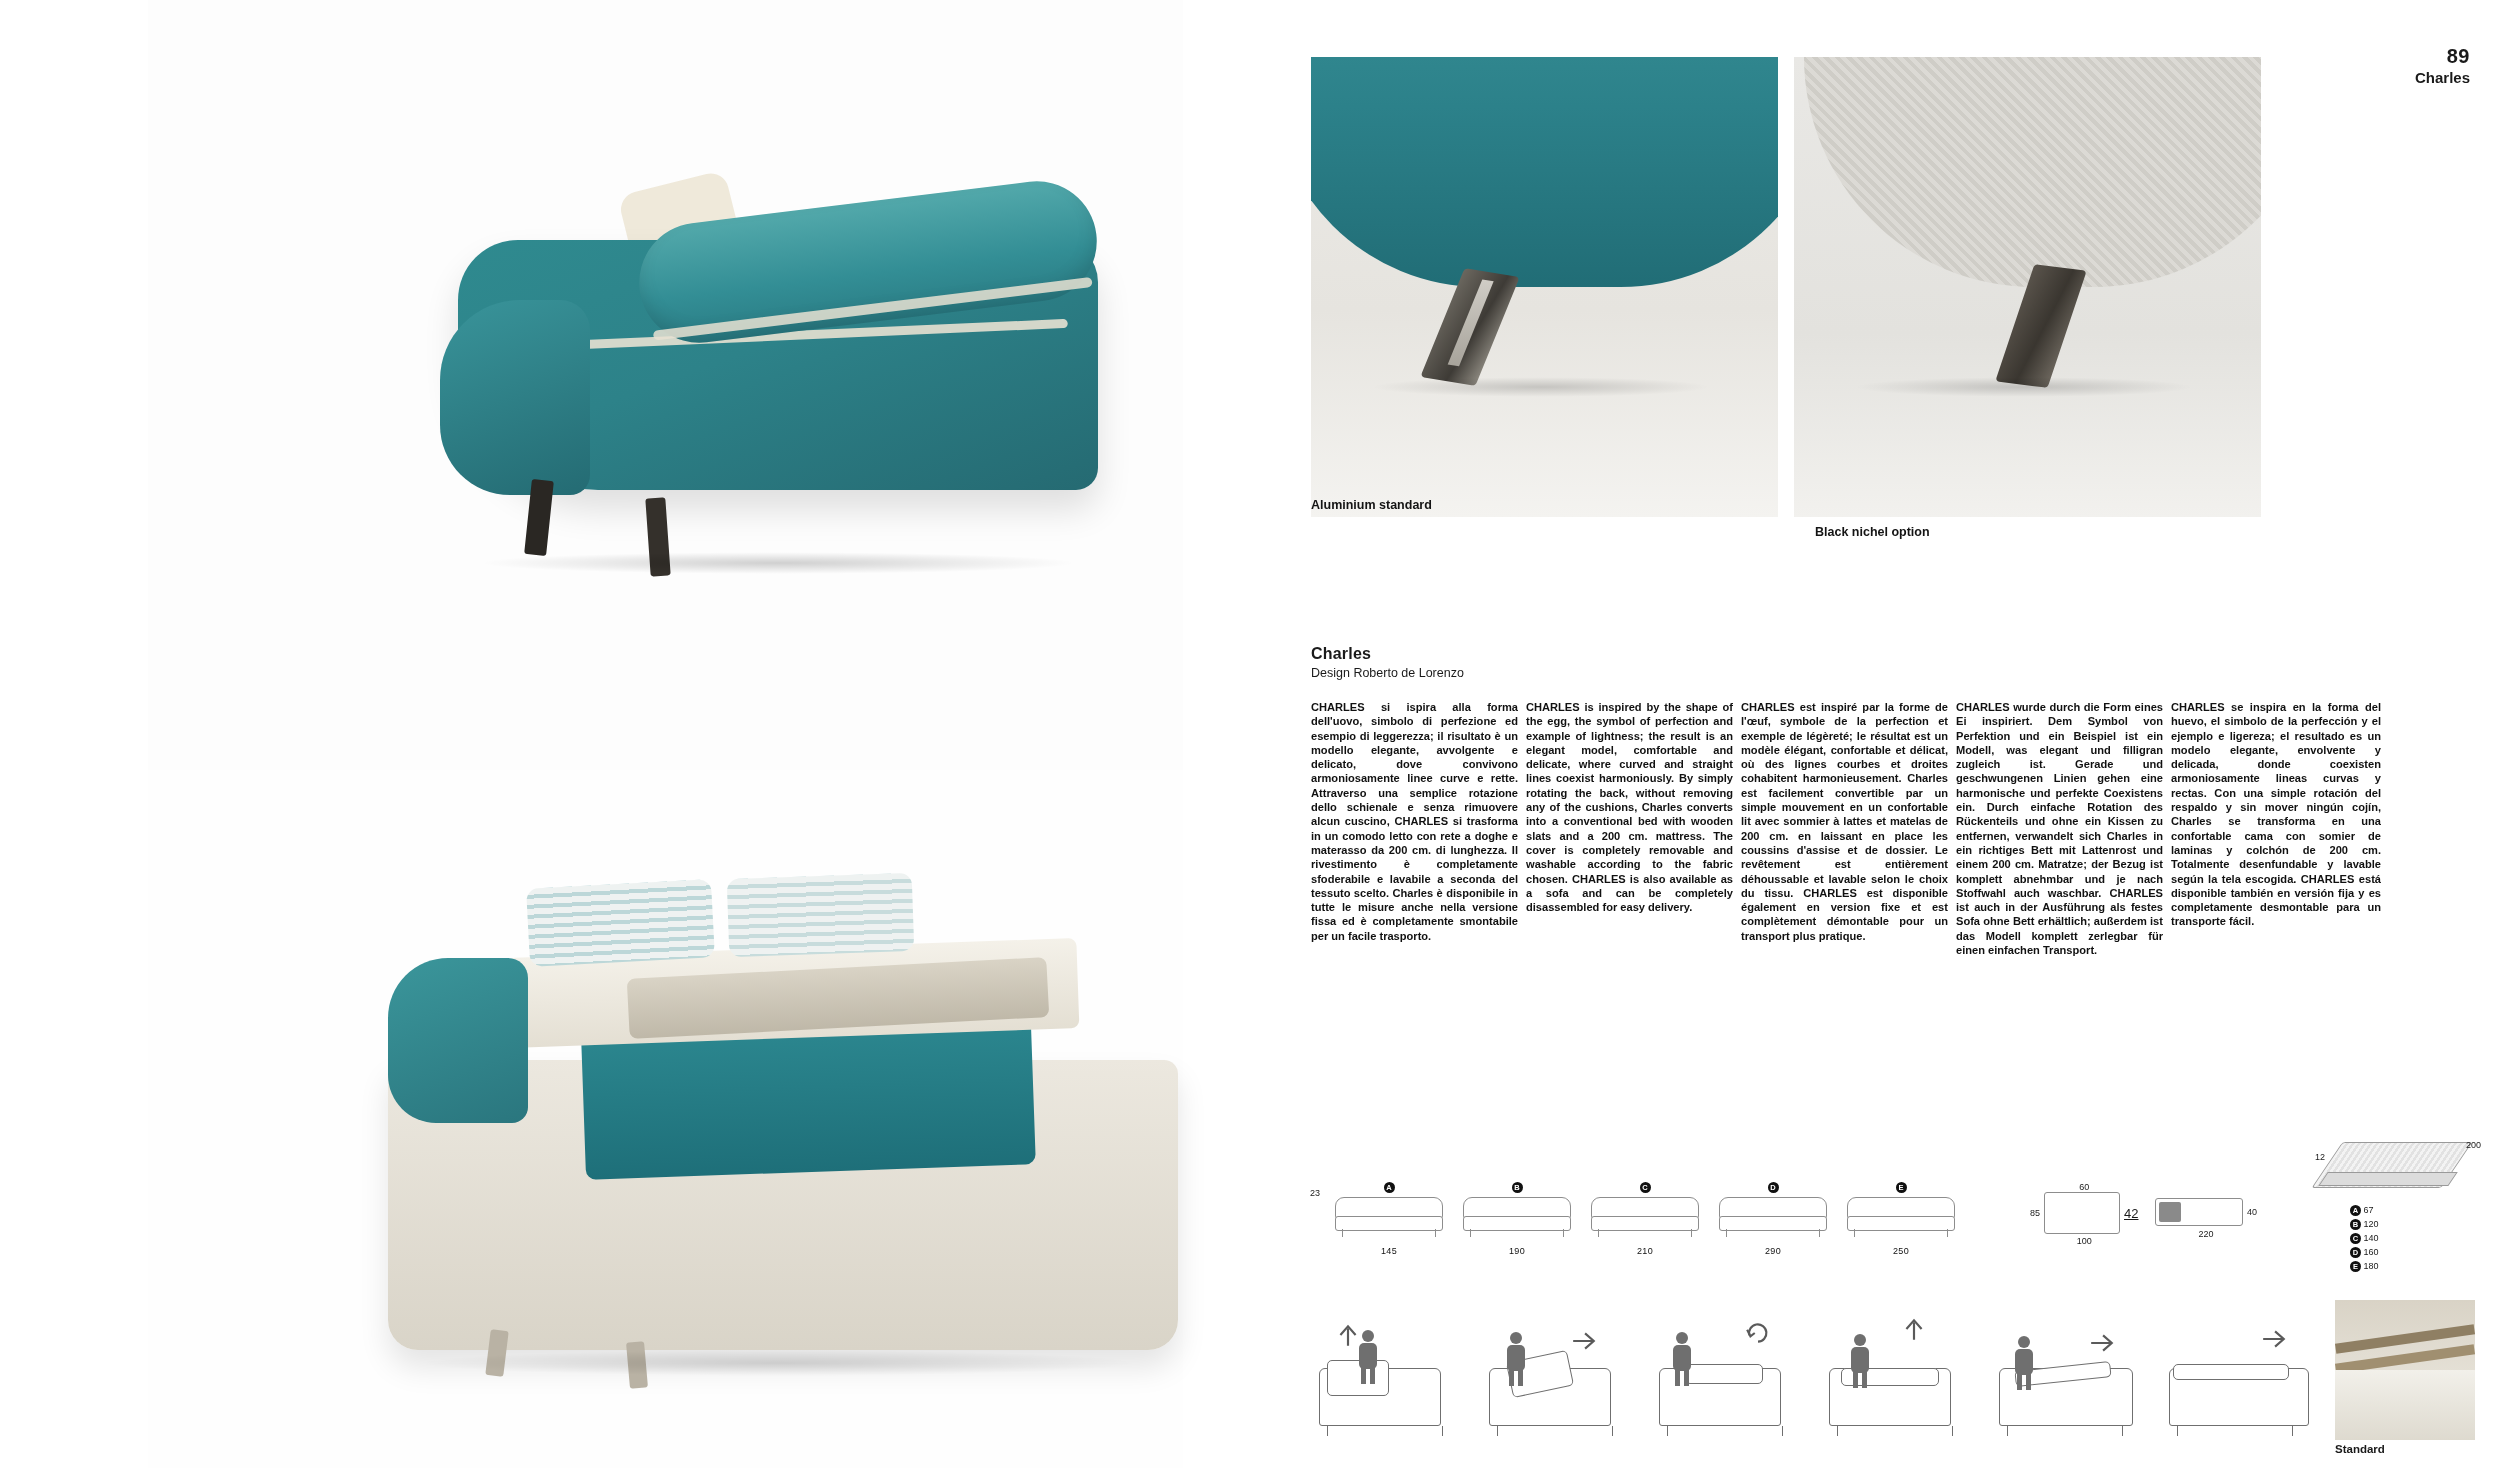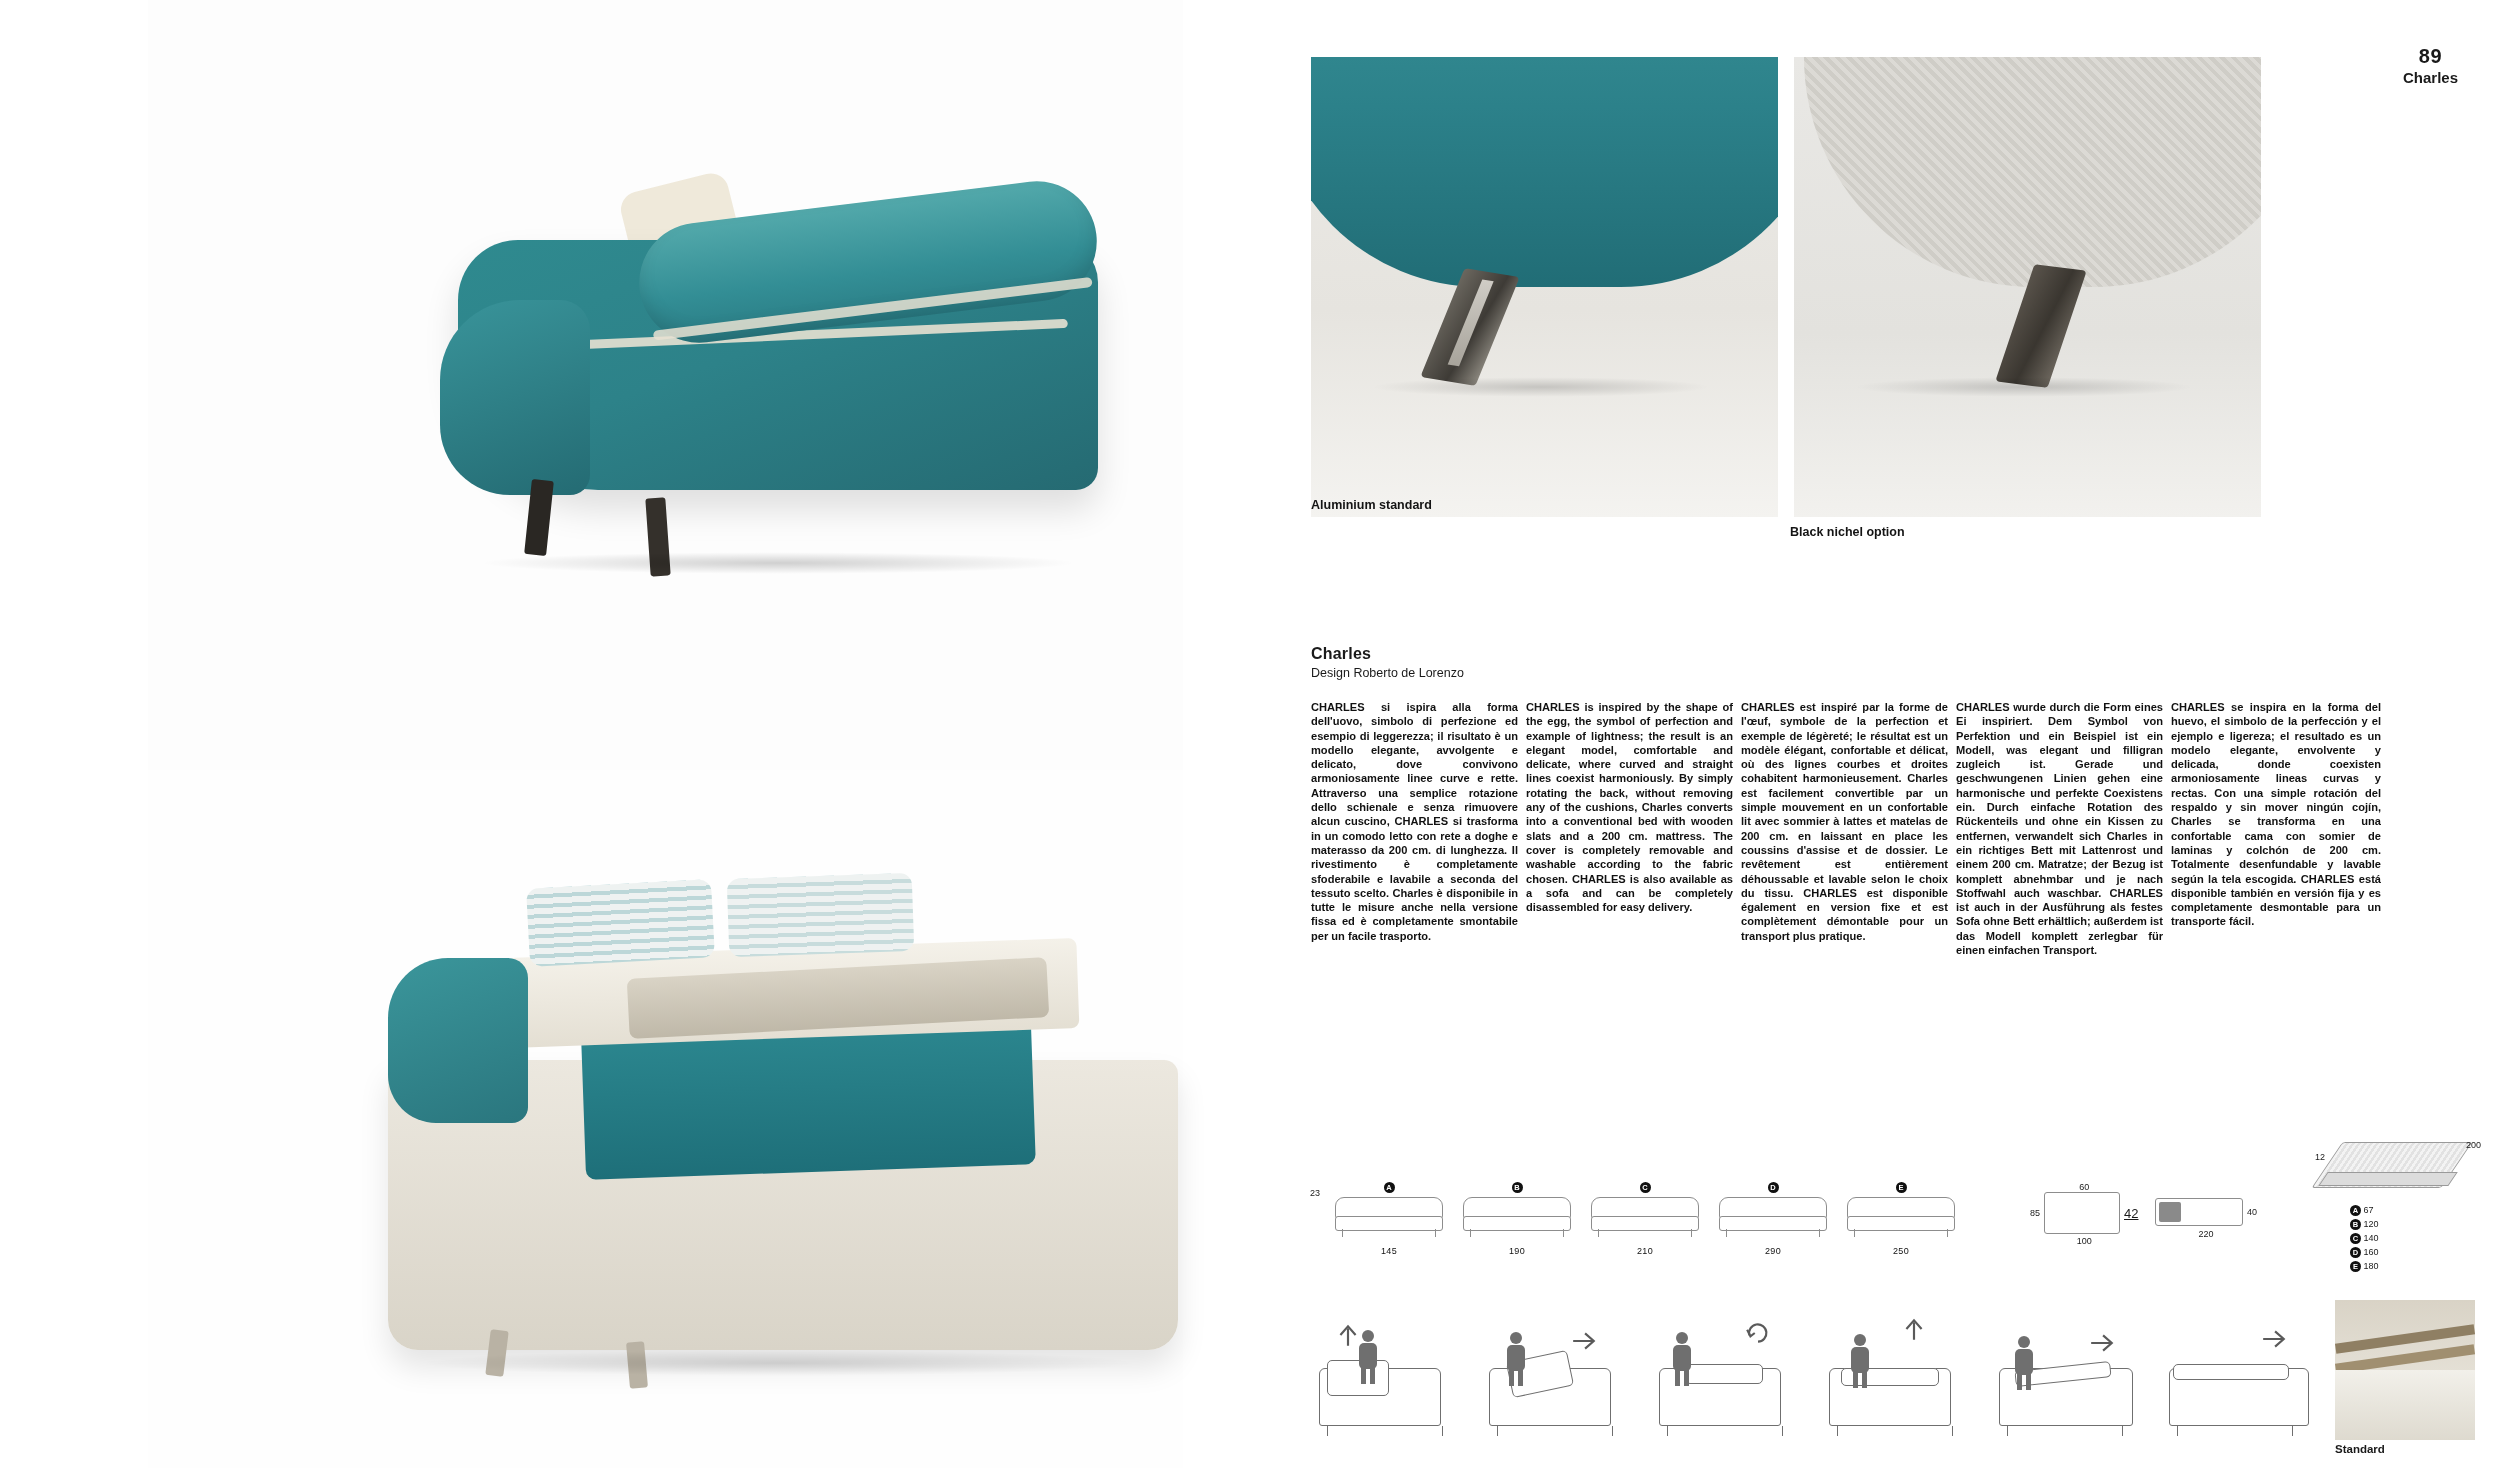--- a/index.html
+++ b/index.html
@@ -31,40 +31,40 @@
   .bed .pillowA{position:absolute;left:200px;top:54px;width:185px;height:78px;background:repeating-linear-gradient(180deg,#eef2f1 0px,#eef2f1 6px,#bcd7d8 6px,#bcd7d8 10px);border-radius:12px;transform:rotate(-3deg);}
   .bed .pillowB{position:absolute;left:400px;top:46px;width:185px;height:78px;background:repeating-linear-gradient(180deg,#eef2f1 0px,#eef2f1 6px,#c7dcdc 6px,#c7dcdc 10px);border-radius:12px;transform:rotate(-2deg);}
   .bed .armTeal{position:absolute;left:60px;top:128px;width:140px;height:165px;background:linear-gradient(160deg,#3b969b,#2a767e);border-radius:60px 20px 16px 48px;}
   .bed .legA,.bed .legB{position:absolute;width:18px;height:46px;background:#b9b2a4;border-radius:3px;}
   .bed .legA{left:160px;top:500px;transform:rotate(7deg);}
   .bed .legB{left:300px;top:512px;transform:rotate(-5deg);}
   .bed .shadow{position:absolute;left:90px;top:520px;width:720px;height:26px;background:radial-gradient(ellipse at center,rgba(0,0,0,.14),rgba(0,0,0,0) 70%);}
 
   
   .right-page{position:absolute;left:1300px;top:0;width:1200px;height:1468px;background:#ffffff;}
-  .folio{position:absolute;right:42px;top:44px;text-align:center;line-height:1.25;}
+  .folio{position:absolute;right:30px;top:44px;text-align:right;line-height:1.25;}
   .folio .num{font-size:20px;font-weight:bold;letter-spacing:.5px;}
   .folio .name{font-size:15px;font-weight:bold;}
 
   .detail-photos{position:absolute;left:11px;top:57px;width:950px;height:460px;display:flex;gap:16px;}
   .dp{position:relative;width:467px;height:460px;overflow:hidden;background:#efefef;}
   .dp.one{background:linear-gradient(180deg,#eceae6 0%,#e6e4df 55%,#f4f3f0 100%);}
   .dp.two{background:linear-gradient(180deg,#e9e8e5 0%,#e3e2de 60%,#f2f1ee 100%);}
   .dp .seatTeal{position:absolute;left:-40px;top:-170px;width:560px;height:400px;background:linear-gradient(180deg,#3d979b 0%,#2c818a 55%,#216d76 100%);border-radius:0 0 210px 210px;}
   .dp .seatGrey{position:absolute;left:10px;top:-200px;width:520px;height:430px;background:
      repeating-linear-gradient(45deg,#cfcdc7 0 4px,#dcdad5 4px 8px),
      repeating-linear-gradient(-45deg,#c7c5bf 0 4px,#d8d6d1 4px 8px);
      border-radius:0 0 230px 230px;}
   .dp .legAlu{position:absolute;left:130px;top:215px;width:58px;height:110px;background:linear-gradient(100deg,#6b675f,#3e3b36 60%,#8c887f);transform:skewX(-14deg) rotate(9deg);border-radius:4px;}
   .dp .legAlu:after{content:"";position:absolute;left:22px;top:8px;width:12px;height:86px;background:linear-gradient(180deg,#e6e3dc,#bab6ad);opacity:.85;}
   .dp .legNic{position:absolute;left:220px;top:210px;width:54px;height:118px;background:linear-gradient(100deg,#5a544c,#3a3630 55%,#6d675e);transform:skewX(-12deg) rotate(7deg);border-radius:4px;}
   .dp .floorshadow{position:absolute;left:60px;top:320px;width:340px;height:20px;background:radial-gradient(ellipse at center,rgba(0,0,0,.16),rgba(0,0,0,0) 70%);}
   .caption{position:absolute;font-size:12.5px;font-weight:bold;color:#141414;}
   .cap1{left:11px;top:498px;}
-  .cap2{left:490px;top:525px;}
+  .cap2{left:515px;top:525px;}
 
   .head-block{position:absolute;left:11px;top:645px;}
   .head-block .title{font-size:16px;font-weight:bold;letter-spacing:.2px;}
   .head-block .sub{font-size:12.5px;margin-top:3px;}
 
   .columns{position:absolute;left:11px;top:700px;width:1150px;display:flex;gap:8px;}
   .col{width:207px;font-size:11.1px;line-height:1.29;text-align:justify;font-weight:bold;color:#111;}
   .col.last{width:210px;}
 
   

